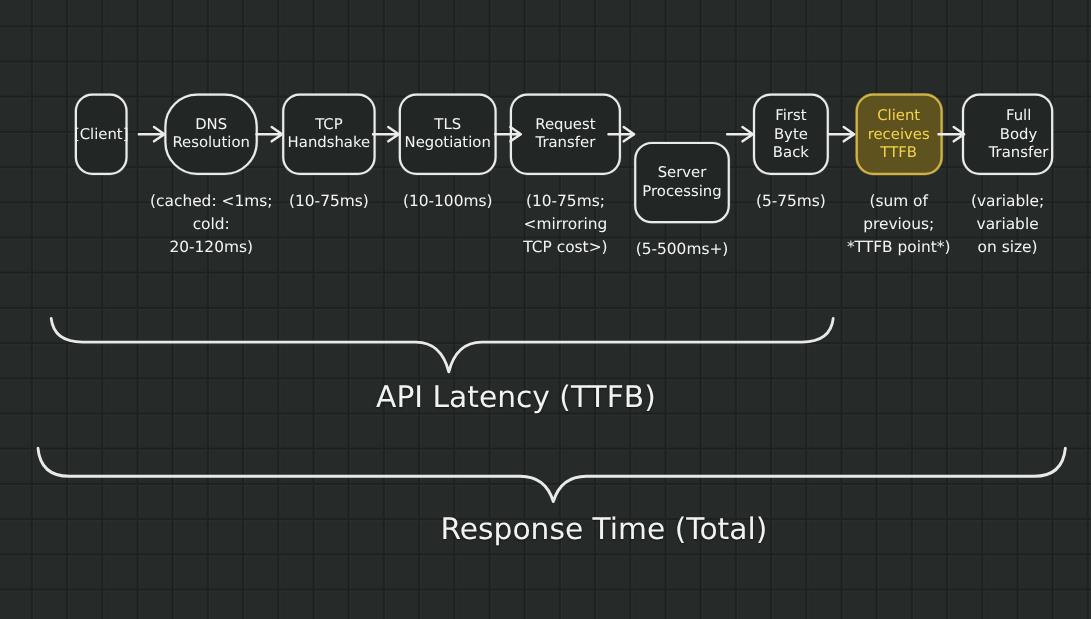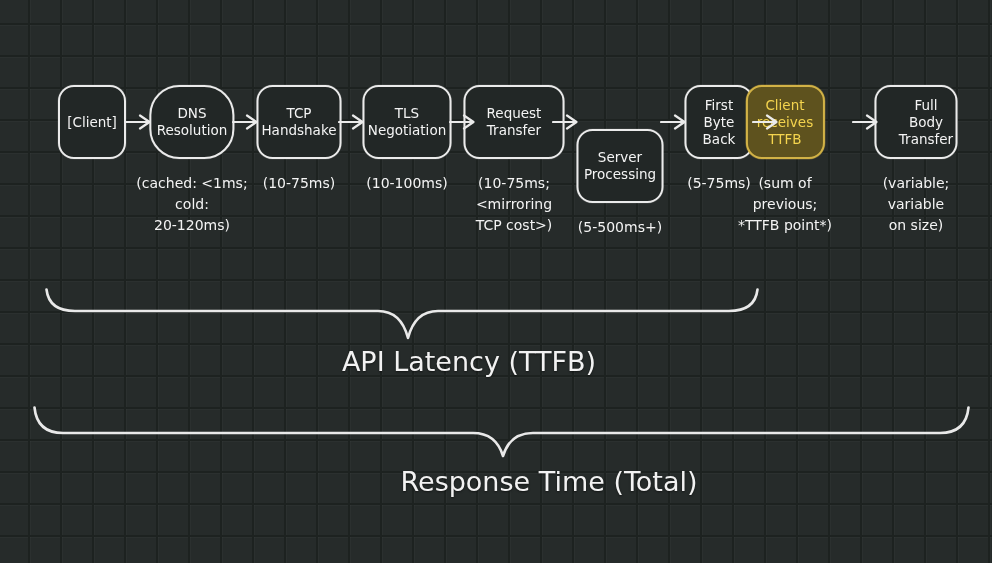--- a/index.html
+++ b/index.html
@@ -46,21 +46,21 @@
     font-size:27px;line-height:32px;white-space:nowrap;color:#f2f2f2;
     text-shadow:0 1px 2px rgba(0,0,0,0.5);
     margin-left:41px;
   }
 </style>
 </head>
 <body>
 
 <div id="diagram">
     <div class="stage" style="left: 92px;">
-      <div class="sbox" style="width: 68px;">
+      <div class="sbox" style="width: 48px;">
         <div class="bline">[Client]</div>
       </div>
     </div>
     <div class="stage" style="left: 192px;">
       <div class="sbox" style="width: 85px; border-radius: 30px;">
         <div class="bline">DNS</div>
         <div class="bline">Resolution</div>
       </div>
       <div class="ann">
         <div class="aline">(cached: &lt;1ms;</div>
@@ -109,21 +109,21 @@
     <div class="stage" style="left: 719px; justify-content: flex-end;">
       <div class="sbox" style="width: 69px;">
         <div class="bline">First</div>
         <div class="bline">Byte</div>
         <div class="bline">Back</div>
       </div>
       <div class="ann">
         <div class="aline">(5-75ms)</div>
       </div>
     </div>
-    <div class="stage" style="left: 785px; justify-content: space-between;">
+    <div class="stage" style="left: 817px; justify-content: space-between;">
       <div class="sbox highlight" style="width: 79px;">
         <div class="bline">Client</div>
         <div class="bline">receives</div>
         <div class="bline">TTFB</div>
       </div>
       <div class="ann">
         <div class="aline">(sum of</div>
         <div class="aline">previous;</div>
         <div class="aline">*TTFB point*)</div>
       </div>

